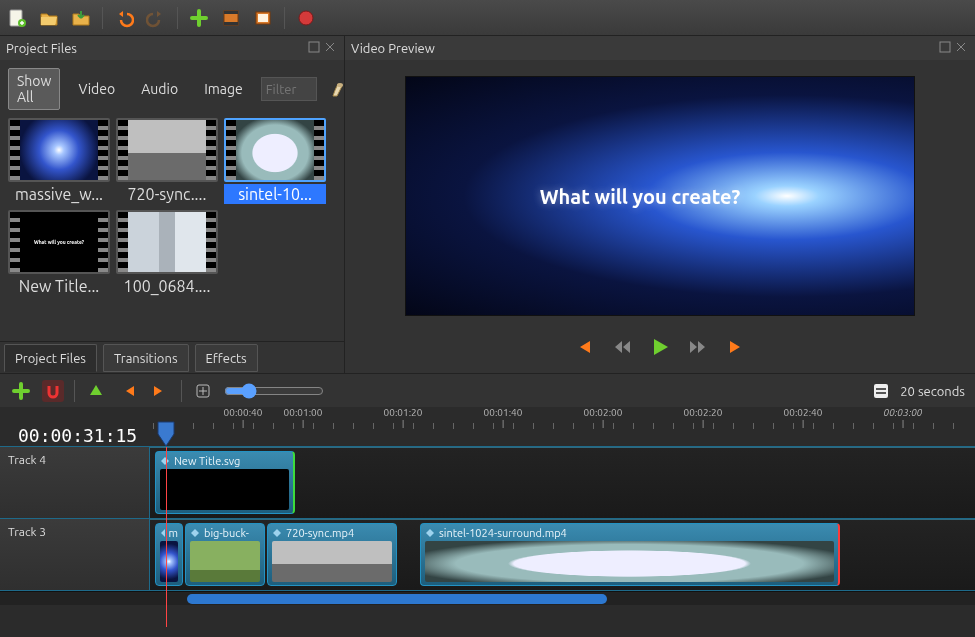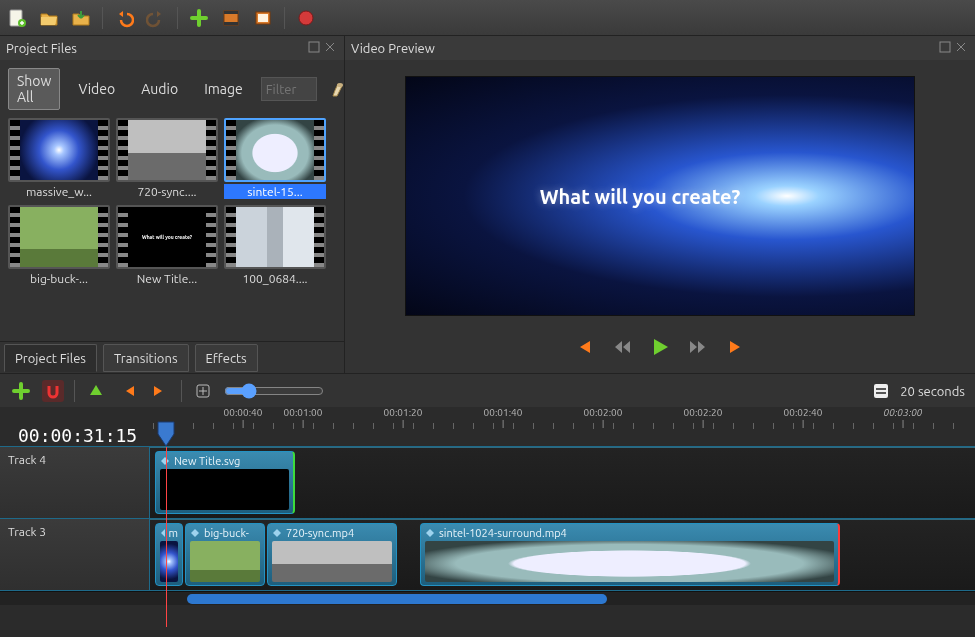--- a/index.html
+++ b/index.html
@@ -29,21 +29,21 @@
   .pf-filter-input { width: 56px; height: 24px; background: #444; border: 1px solid #555; color: #bbb; padding: 0 4px; font-size: 13px; }
   .pf-clean { width: 22px; height: 22px; cursor: pointer; }
 
   .pf-grid { display: grid; grid-template-columns: repeat(3, 102px); gap: 6px; align-content: start; }
   .pf-item { width: 102px; display: flex; flex-direction: column; align-items: center; cursor: pointer; }
   .thumb { width: 102px; height: 64px; background: #000; border: 2px solid #555; border-radius: 2px; position: relative; overflow: hidden; }
   .thumb::before, .thumb::after { content: ""; position: absolute; top: 0; bottom: 0; width: 10px; background: repeating-linear-gradient(#000 0 6px, #888 6px 10px); }
   .thumb::before { left: 0; }
   .thumb::after { right: 0; }
   .thumb-inner { position: absolute; left: 10px; right: 10px; top: 0; bottom: 0; display: flex; align-items: center; justify-content: center; }
-  .pf-label { font-size: 12px; color: #ddd; margin-top: 2px; white-space: nowrap; overflow: hidden; text-overflow: ellipsis; width: 100%; text-align: center; padding: 1px 2px; }
+  .pf-label { font-size: 16px; color: #ddd; margin-top: 2px; white-space: nowrap; overflow: hidden; text-overflow: ellipsis; width: 100%; text-align: center; padding: 1px 2px; }
   .pf-item.selected .thumb { border-color: #4fa3ff; }
   .pf-item.selected .pf-label { background: #2d78ff; color: #fff; }
 
   .pf-tabs-bottom { display: flex; align-items: center; gap: 6px; height: 32px; padding: 0 4px; border-top: 1px solid #222; margin-top: auto; }
   .btab { padding: 6px 10px; background: #3a3a3a; border: 1px solid #555; color: #ddd; cursor: pointer; font-size: 13px; border-radius: 2px 2px 0 0; }
   .btab.active { background: #2d2d2d; border-bottom: 1px solid #2d2d2d; }
 
   
   .preview-body { flex: 1; display: flex; flex-direction: column; align-items: center; padding: 10px 14px 6px; }
   .preview-frame { width: 510px; height: 240px; background: #000; margin: 6px auto; position: relative; border: 1px solid #111; }
@@ -196,27 +196,21 @@
             <div class="pf-item">
               <div class="thumb">
                 <div class="thumb-inner g-street"></div>
               </div>
               <div class="pf-label">720-sync....</div>
             </div>
             <div class="pf-item selected">
               <div class="thumb">
                 <div class="thumb-inner g-bowl"></div>
               </div>
-              <div class="pf-label">sintel-15...</div>
-            </div>
-            <div class="pf-item">
-              <div class="thumb">
-                <div class="thumb-inner g-grass"></div>
-              </div>
-              <div class="pf-label">big-buck-...</div>
+              <div class="pf-label">sintel-10...</div>
             </div>
             <div class="pf-item">
               <div class="thumb">
                 <div class="thumb-inner g-title">
                   <span style="color: rgb(255, 255, 255); font-size: 5px; font-weight: 600;">What will you create?</span>
                 </div>
               </div>
               <div class="pf-label">New Title...</div>
             </div>
             <div class="pf-item">

